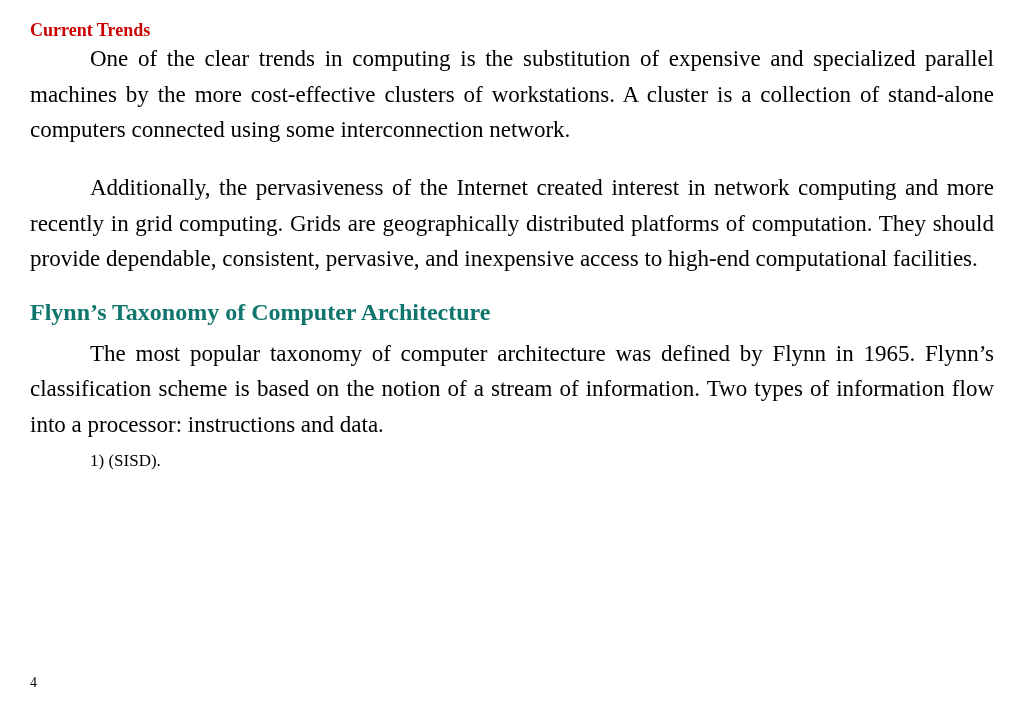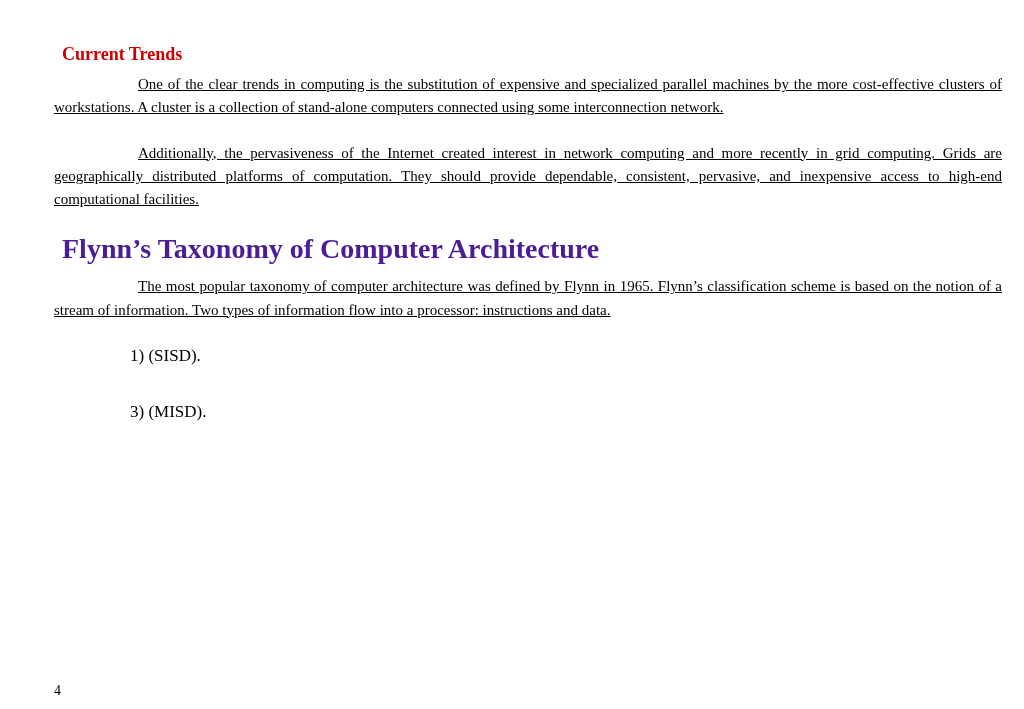--- a/index.html
+++ b/index.html
@@ -1,16 +1,16 @@
 <!DOCTYPE html>
 <html><head>
   <meta charset="utf-8">
   <style>
     * {
-      margin: 8px;
+      margin: 0;
       padding: 0;
       box-sizing: border-box;
     }
 
     body {
       background: #ffffff;
       font-family: "Times New Roman", Times, serif;
       width: 1024px;
       min-height: 709px;
       padding: 20px 30px 30px 30px;
@@ -18,49 +18,48 @@
     }
 
     .section-heading-small {
       color: #cc0000;
       font-weight: bold;
       font-size: 18px;
       margin-bottom: 6px;
     }
 
     .paragraph {
-      font-size: 15px;
+      font-size: 23px;
       line-height: 1.55;
       text-align: justify;
       margin-bottom: 0;
-      text-decoration: underline;
     }
 
     .indent {
       display: inline-block;
       width: 60px;
     }
 
     .section-gap {
       margin-top: 22px;
     }
 
     .section-heading-large {
-      color: #4c1d95;
+      color: #0f766e;
       font-weight: bold;
-      font-size: 28px;
+      font-size: 24px;
       margin-bottom: 10px;
       margin-top: 4px;
     }
 
     .list-area {
       margin-top: 8px;
       display: flex;
       flex-direction: column;
-      gap: 4px;
+      gap: 22px;
     }
 
     .list-row {
       display: flex;
       flex-direction: row;
       font-size: 17px;
     }
 
     .list-col {
       width: 50%;
@@ -96,17 +95,16 @@
 
 <p class="paragraph">
   <span class="indent"></span><span>The most popular taxonomy of computer architecture was defined by Flynn in 1965. Flynn’s classification scheme is based on the notion of a stream of information. Two types of information flow into a processor: instructions and data.</span>
 </p>
 
 <div class="list-area">
   <div class="list-row">
     <div class="list-col">1) (SISD).</div>
   </div>
   <div class="list-row">
-    <div class="list-col">3) (MISD).</div>
   </div>
 </div>
 
 <div class="page-number">4</div>
 
 </body></html>

